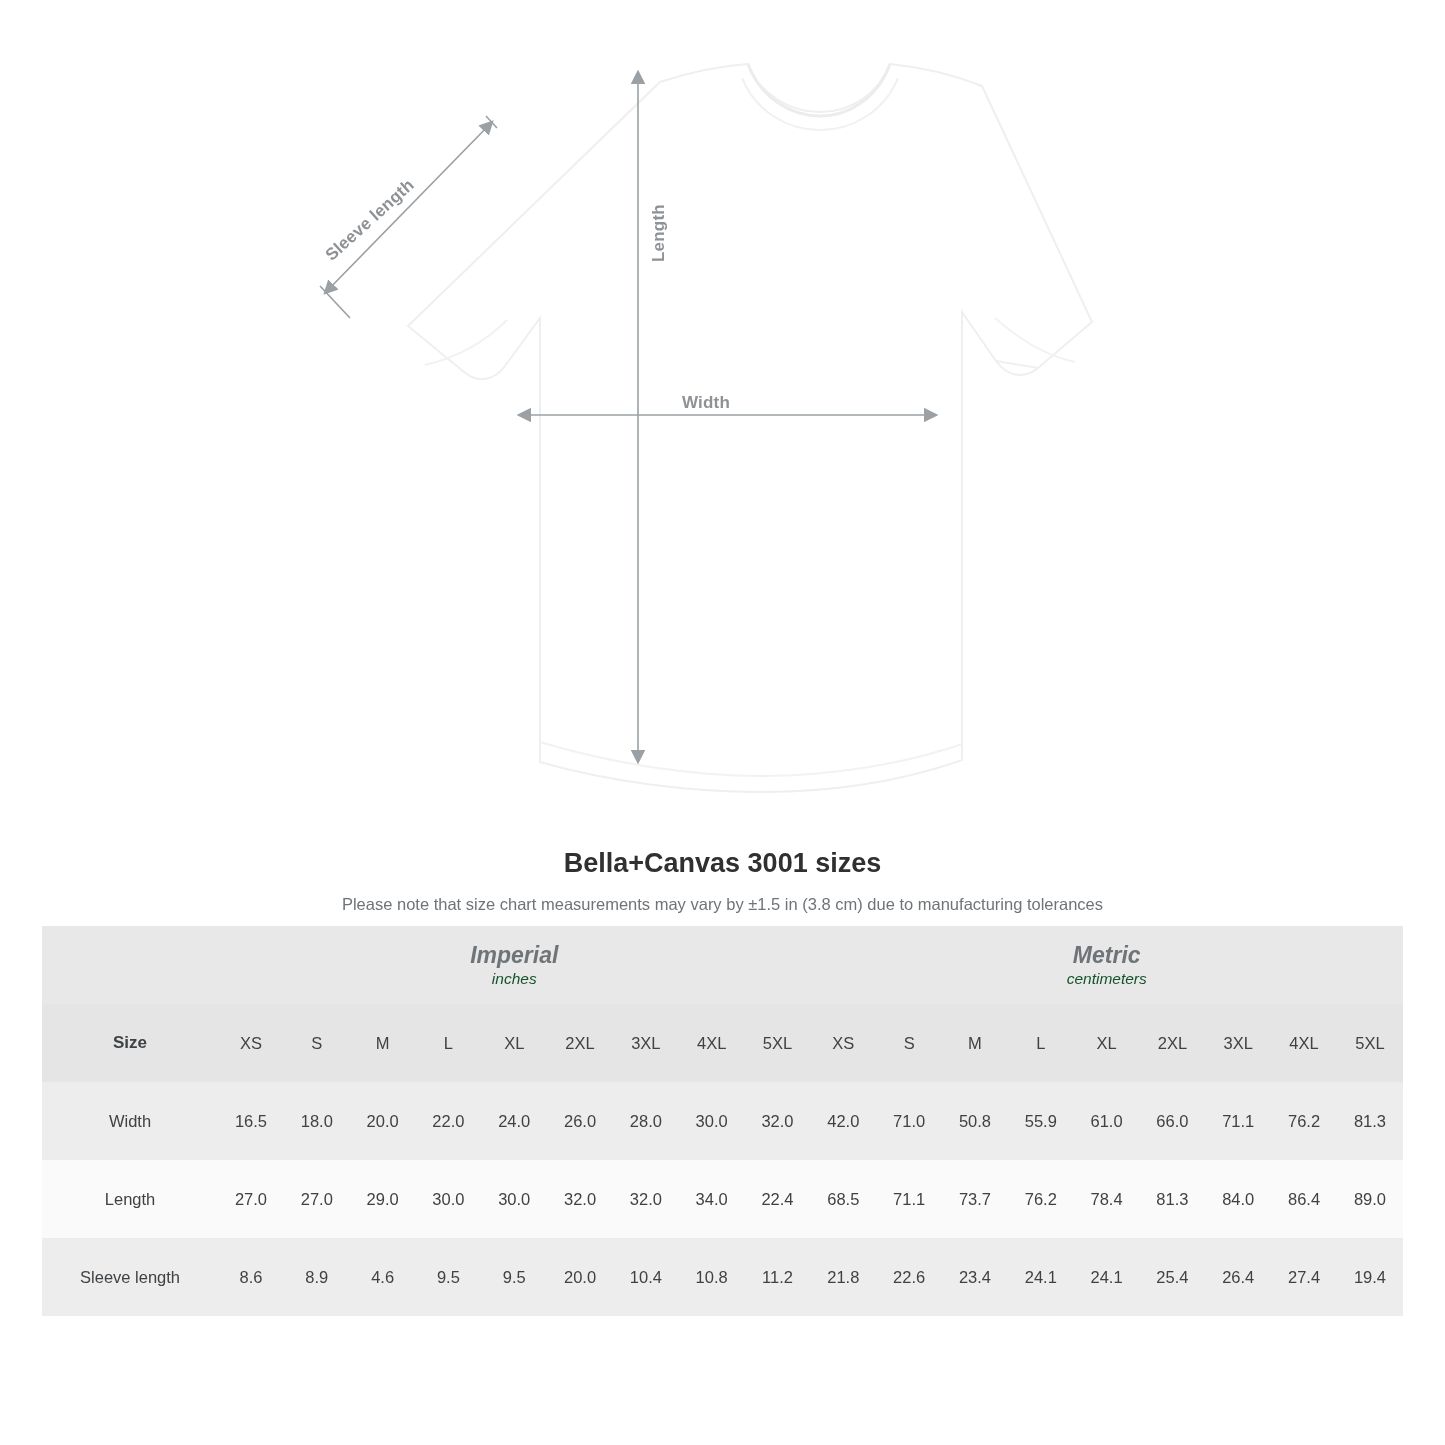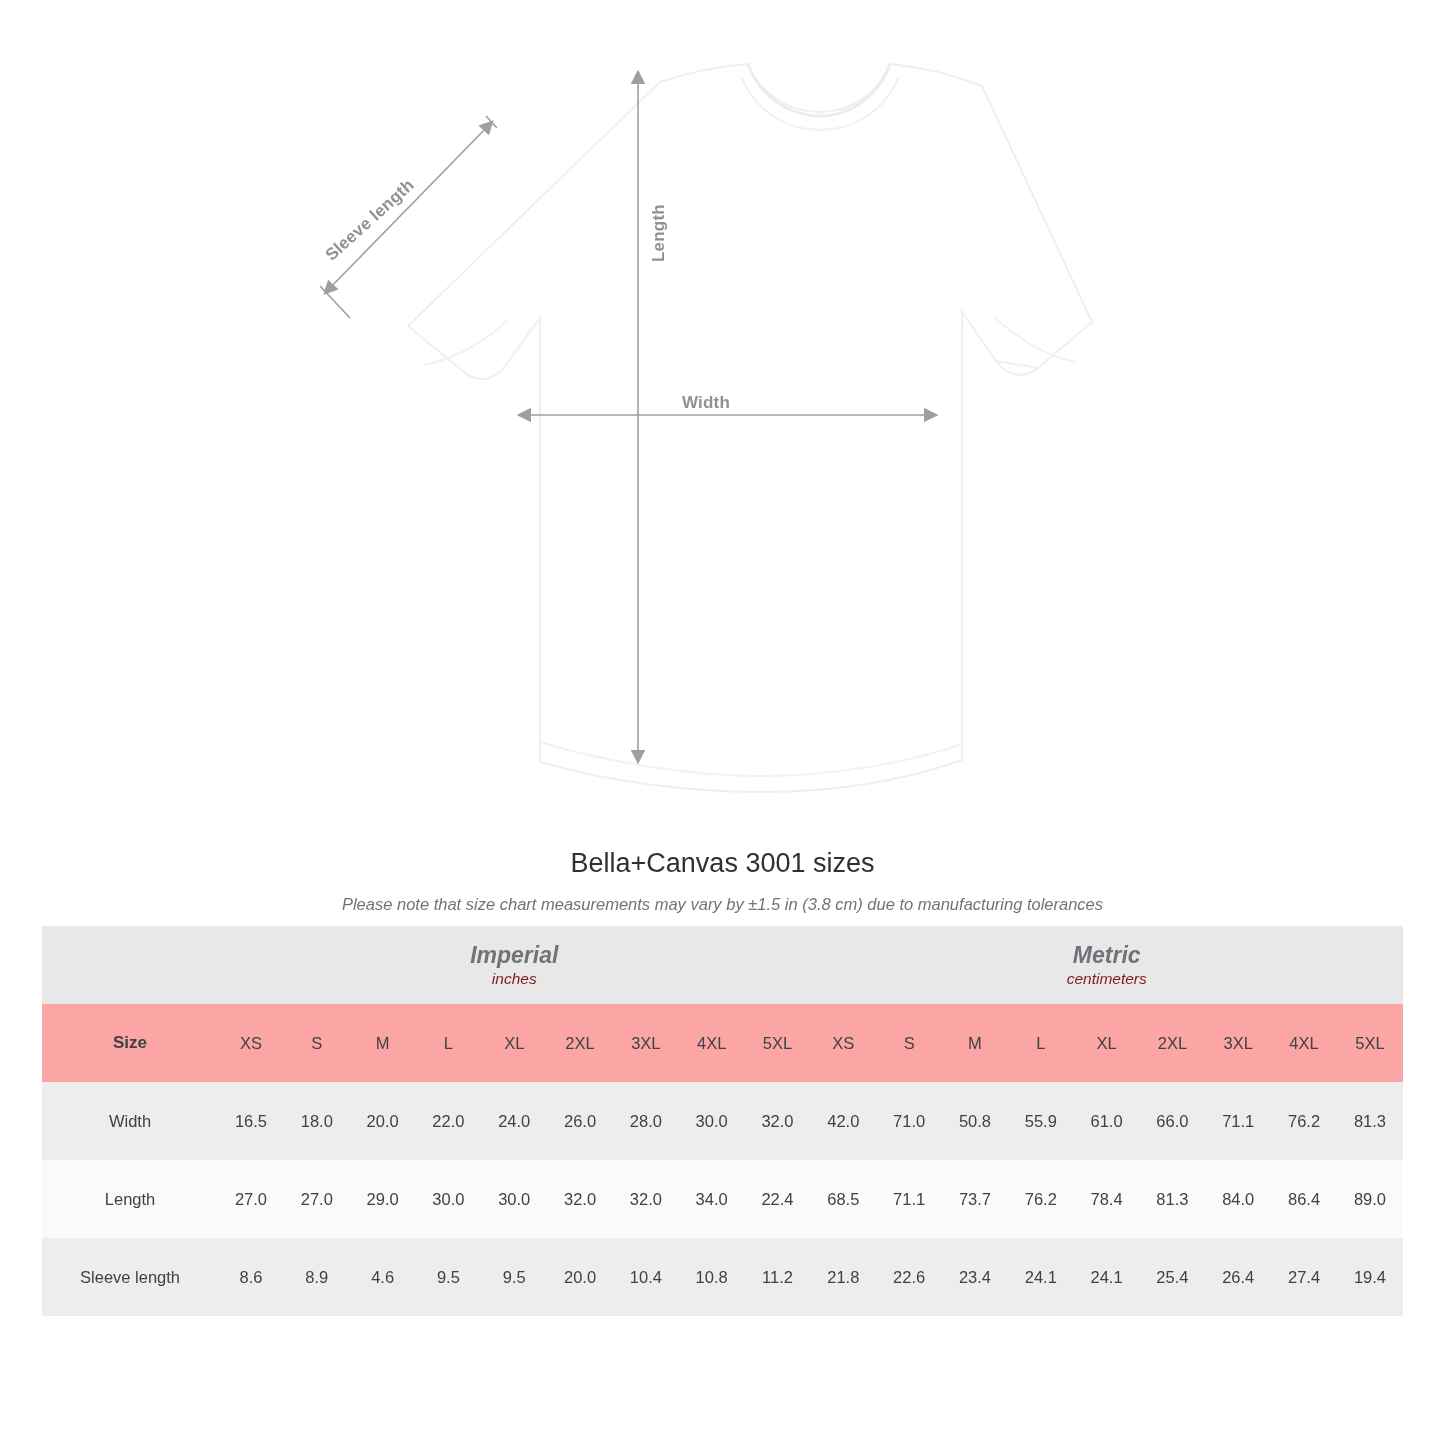--- a/index.html
+++ b/index.html
@@ -63,27 +63,26 @@
     padding: 0 4px;
   }
 
   
   .chart-head {
     text-align: center;
     margin-top: 28px;
   }
   .chart-title {
     font-size: 27px;
-    font-weight: normal;
+    font-weight: bold;
     color: #2f3031;
     margin: 0 0 16px 0;
   }
   .chart-note {
     font-size: 16.5px;
-    font-style: italic;
     color: #6f7479;
     margin: 0;
   }
 
   
   .table-wrap {
     margin: 12px 42px 0 42px;
   }
   table.size-table {
     border-collapse: collapse;
@@ -106,25 +105,25 @@
   .unit-title {
     font-size: 23px;
     font-style: italic;
     font-weight: bold;
     color: #6f7479;
     line-height: 1.25;
   }
   .unit-sub {
     font-size: 15.5px;
     font-style: italic;
-    color: #7f1d1d;
+    color: #14532d;
     line-height: 1.3;
   }
   .hdr-row td {
-    background: #fca5a5;
+    background: #e5e5e5;
     font-weight: bold;
     color: #3f4245;
     font-size: 17px;
   }
   .hdr-row td.rowlabel {
     font-weight: bold;
     font-size: 17px;
   }
   .row-shade td { background: #ededed; }
   .row-plain td { background: #fafafa; }

